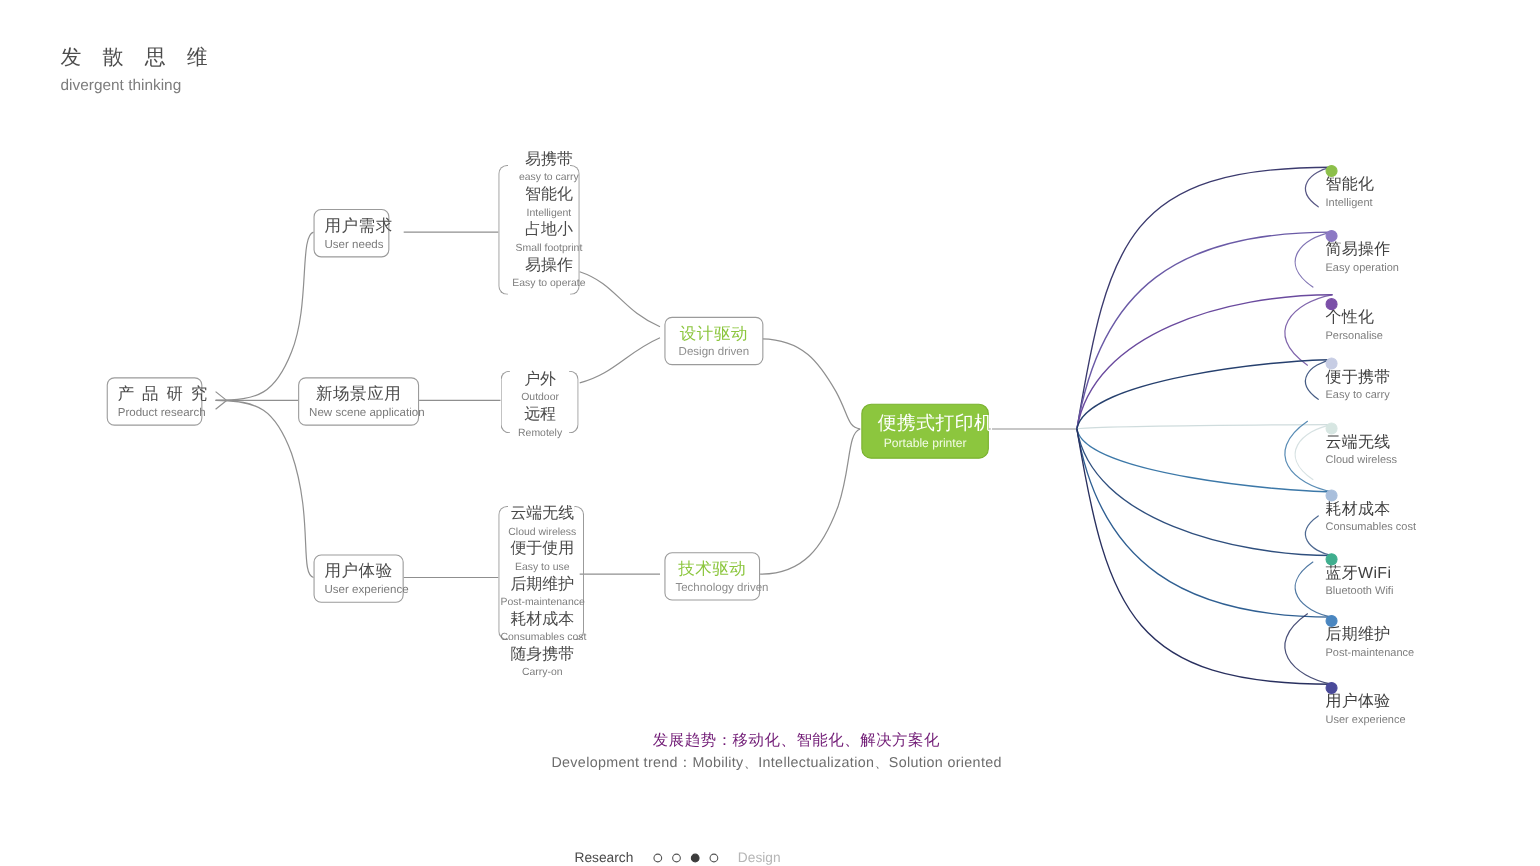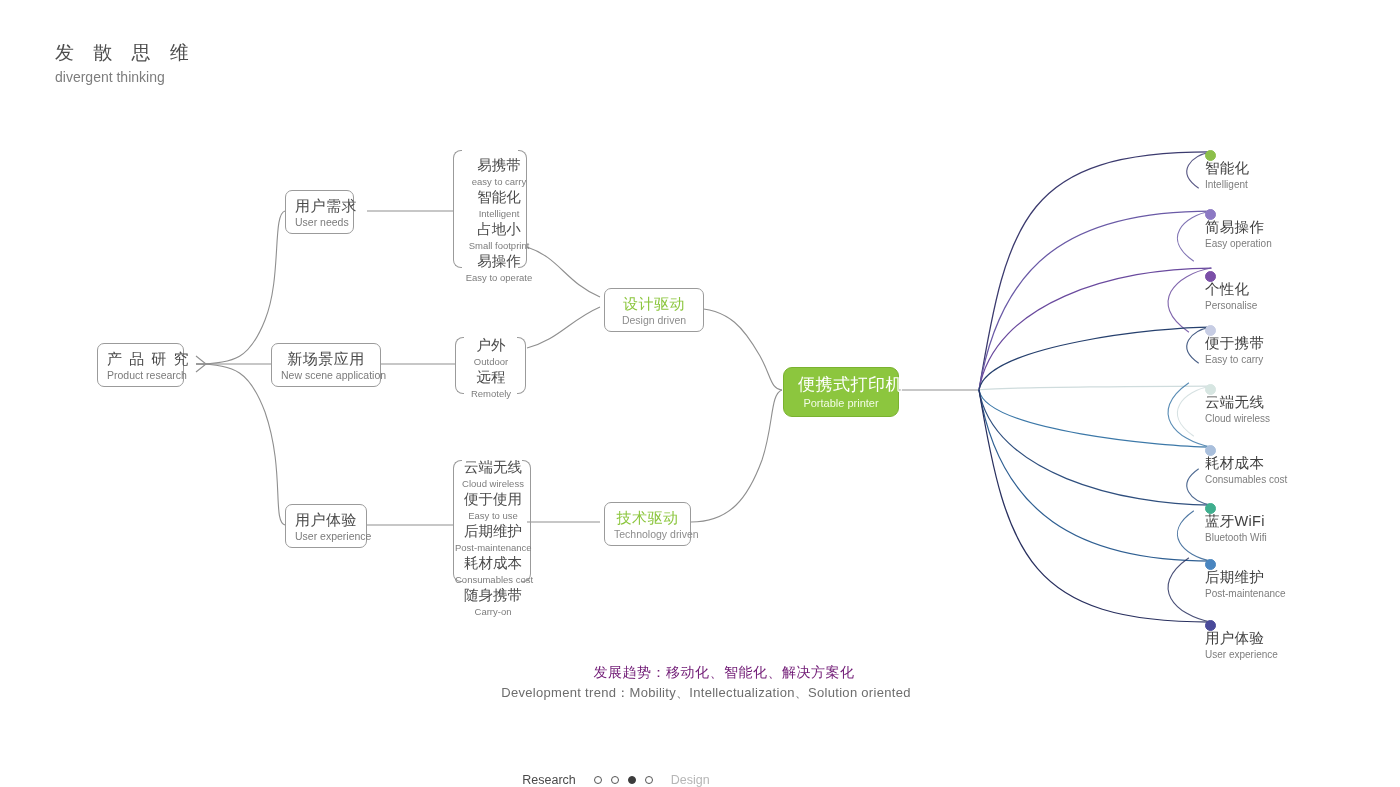--- a/index.html
+++ b/index.html
@@ -283,21 +283,21 @@
     <div class="en">New scene application</div>
   </div>
 
   <div class="node" style="left:285px; top:504px; width:82px;">
     <div class="cn">用户体验</div>
     <div class="en">User experience</div>
   </div>
 
   <div class="bracket" style="left:453px; top:150px; height:118px;"></div>
   <div class="bracket right" style="left:518px; top:150px; height:118px;"></div>
-  <div class="sublist" style="left:455px; top:156px; width:88px;">
+  <div class="sublist" style="left:455px; top:136px; width:88px;">
     <div class="item">
       <div class="cn">易携带</div>
       <div class="en">easy to carry</div>
     </div>
     <div class="item">
       <div class="cn">智能化</div>
       <div class="en">Intelligent</div>
     </div>
     <div class="item">
       <div class="cn">占地小</div>
@@ -340,21 +340,21 @@
     <div class="item">
       <div class="cn">耗材成本</div>
       <div class="en">Consumables cost</div>
     </div>
     <div class="item">
       <div class="cn">随身携带</div>
       <div class="en">Carry-on</div>
     </div>
   </div>
 
-  <div class="node green" style="left:604px; top:288px; width:100px;">
+  <div class="node green" style="left:604px; top:288px; width:90px;">
     <div class="cn">设计驱动</div>
     <div class="en">Design driven</div>
   </div>
 
   <div class="node green" style="left:604px; top:502px; width:87px;">
     <div class="cn">技术驱动</div>
     <div class="en">Technology driven</div>
   </div>
 
   <div class="node primary" style="left:783px; top:367px; width:116px;">

